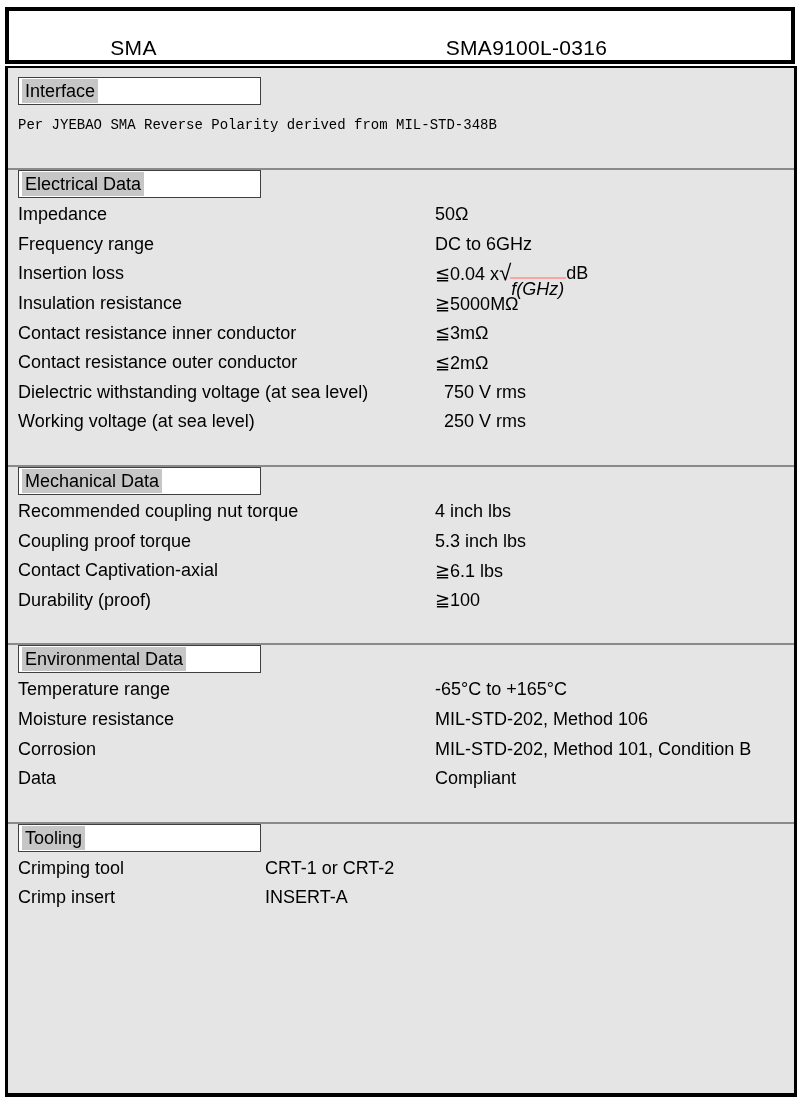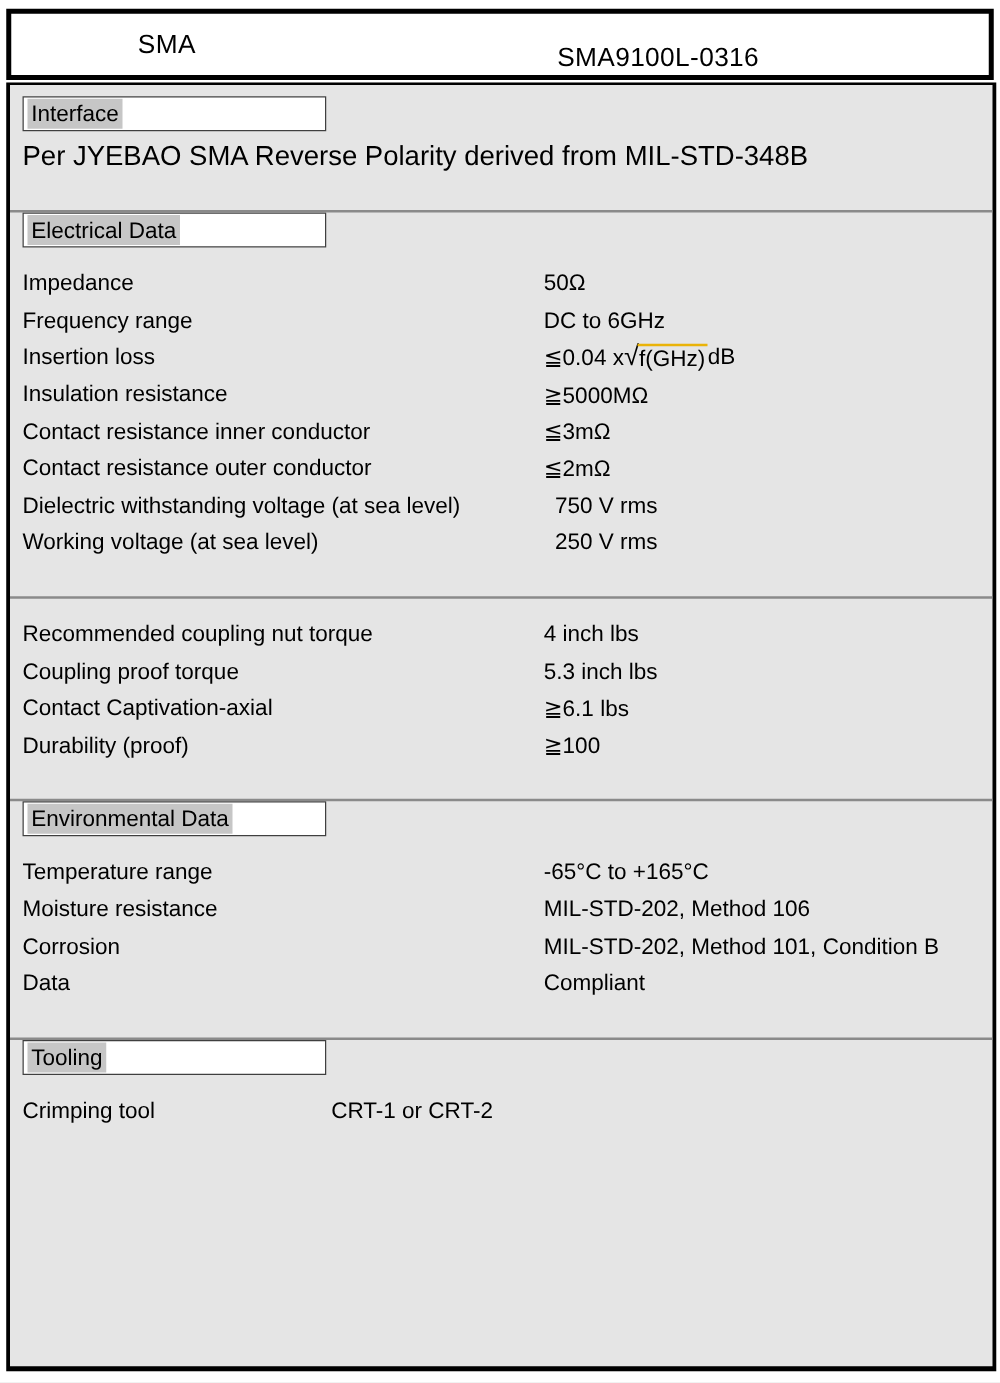--- a/index.html
+++ b/index.html
@@ -14,21 +14,21 @@
   }
 
   
   .header-box {
     position: absolute;
     left: 5px; top: 7px;
     width: 790px; height: 57px;
     box-sizing: border-box;
     border: 4px solid #000;
     display: flex;
-    align-items: center;
+    align-items: flex-end;
     background: #fff;
   }
   .header-cell {
     display: flex; align-items: center; justify-content: center;
     font-size: 21px;
     letter-spacing: 0.3px;
   }
   .header-cell.left  { width: 249px; }
   .header-vdivider   { width: 4px; background: #000; }
   .header-cell.right { flex: 1; margin-top: 23px; }
@@ -67,49 +67,51 @@
     padding: 1px 3px;
     font-size: 18px;
     line-height: 22px;
     white-space: nowrap;
   }
 
   .note {
     margin-top: 5px;
     height: 30px;
     display: flex; align-items: center;
-    font-size: 22px;
+    font-size: 14px;
     white-space: nowrap;
-  }
-
-  .rows { margin-top: 14px; }
+    font-family: Liberation Mono, monospace;
+  }
+
+  .rows { margin-top: 2px; }
   .row {
     display: flex; align-items: center;
     height: 29.6px;
     font-size: 18px;
     white-space: nowrap;
   }
   .row-label { width: 417px; flex-shrink: 0; }
   .sec-4 .row-label { width: 247px; }
   .row-value { display: flex; align-items: center; }
   .row-value.indent { padding-left: 9px; }
 
   
   .sqrt-sign {
     font-size: 22px;
     line-height: 18px;
     letter-spacing: -1px;
     position: relative;
     top: -1px;
   }
   .radicand {
-    border-top: 2px solid #eab308;
+    border-top: 2px solid #fca5a5;
     padding: 0 2px 0 1px;
     position: relative;
-    top: 1px;
+    top: 15px;
+    font-style: italic;
   }
 </style>
 </head>
 <body>
 
 <div class="header-box">
   <div class="header-cell left">SMA</div>
   <div class="header-vdivider"></div>
   <div class="header-cell right">SMA9100L-0316</div>
 </div>
@@ -162,20 +164,23 @@
             <div class="row-value indent">750 V rms</div>
           </div>
           <div class="row">
             <div class="row-label">Working voltage (at sea level)</div>
             <div class="row-value indent">250 V rms</div>
           </div>
         </div>
       </div>
       <div class="divider"></div>
       <div class="section sec-2">
+        <div class="title-box">
+          <span class="title-hl">Mechanical Data</span>
+        </div>
         <div class="rows">
           <div class="row">
             <div class="row-label">Recommended coupling nut torque</div>
             <div class="row-value">4 inch lbs</div>
           </div>
           <div class="row">
             <div class="row-label">Coupling proof torque</div>
             <div class="row-value">5.3 inch lbs</div>
           </div>
           <div class="row">
@@ -215,16 +220,20 @@
       <div class="divider"></div>
       <div class="section sec-4">
         <div class="title-box">
           <span class="title-hl">Tooling</span>
         </div>
         <div class="rows">
           <div class="row">
             <div class="row-label">Crimping tool</div>
             <div class="row-value">CRT-1 or CRT-2</div>
           </div>
+          <div class="row">
+            <div class="row-label">Crimp insert</div>
+            <div class="row-value">INSERT-A</div>
+          </div>
         </div>
       </div>
     </div>
 </div>
 
 </body></html>

